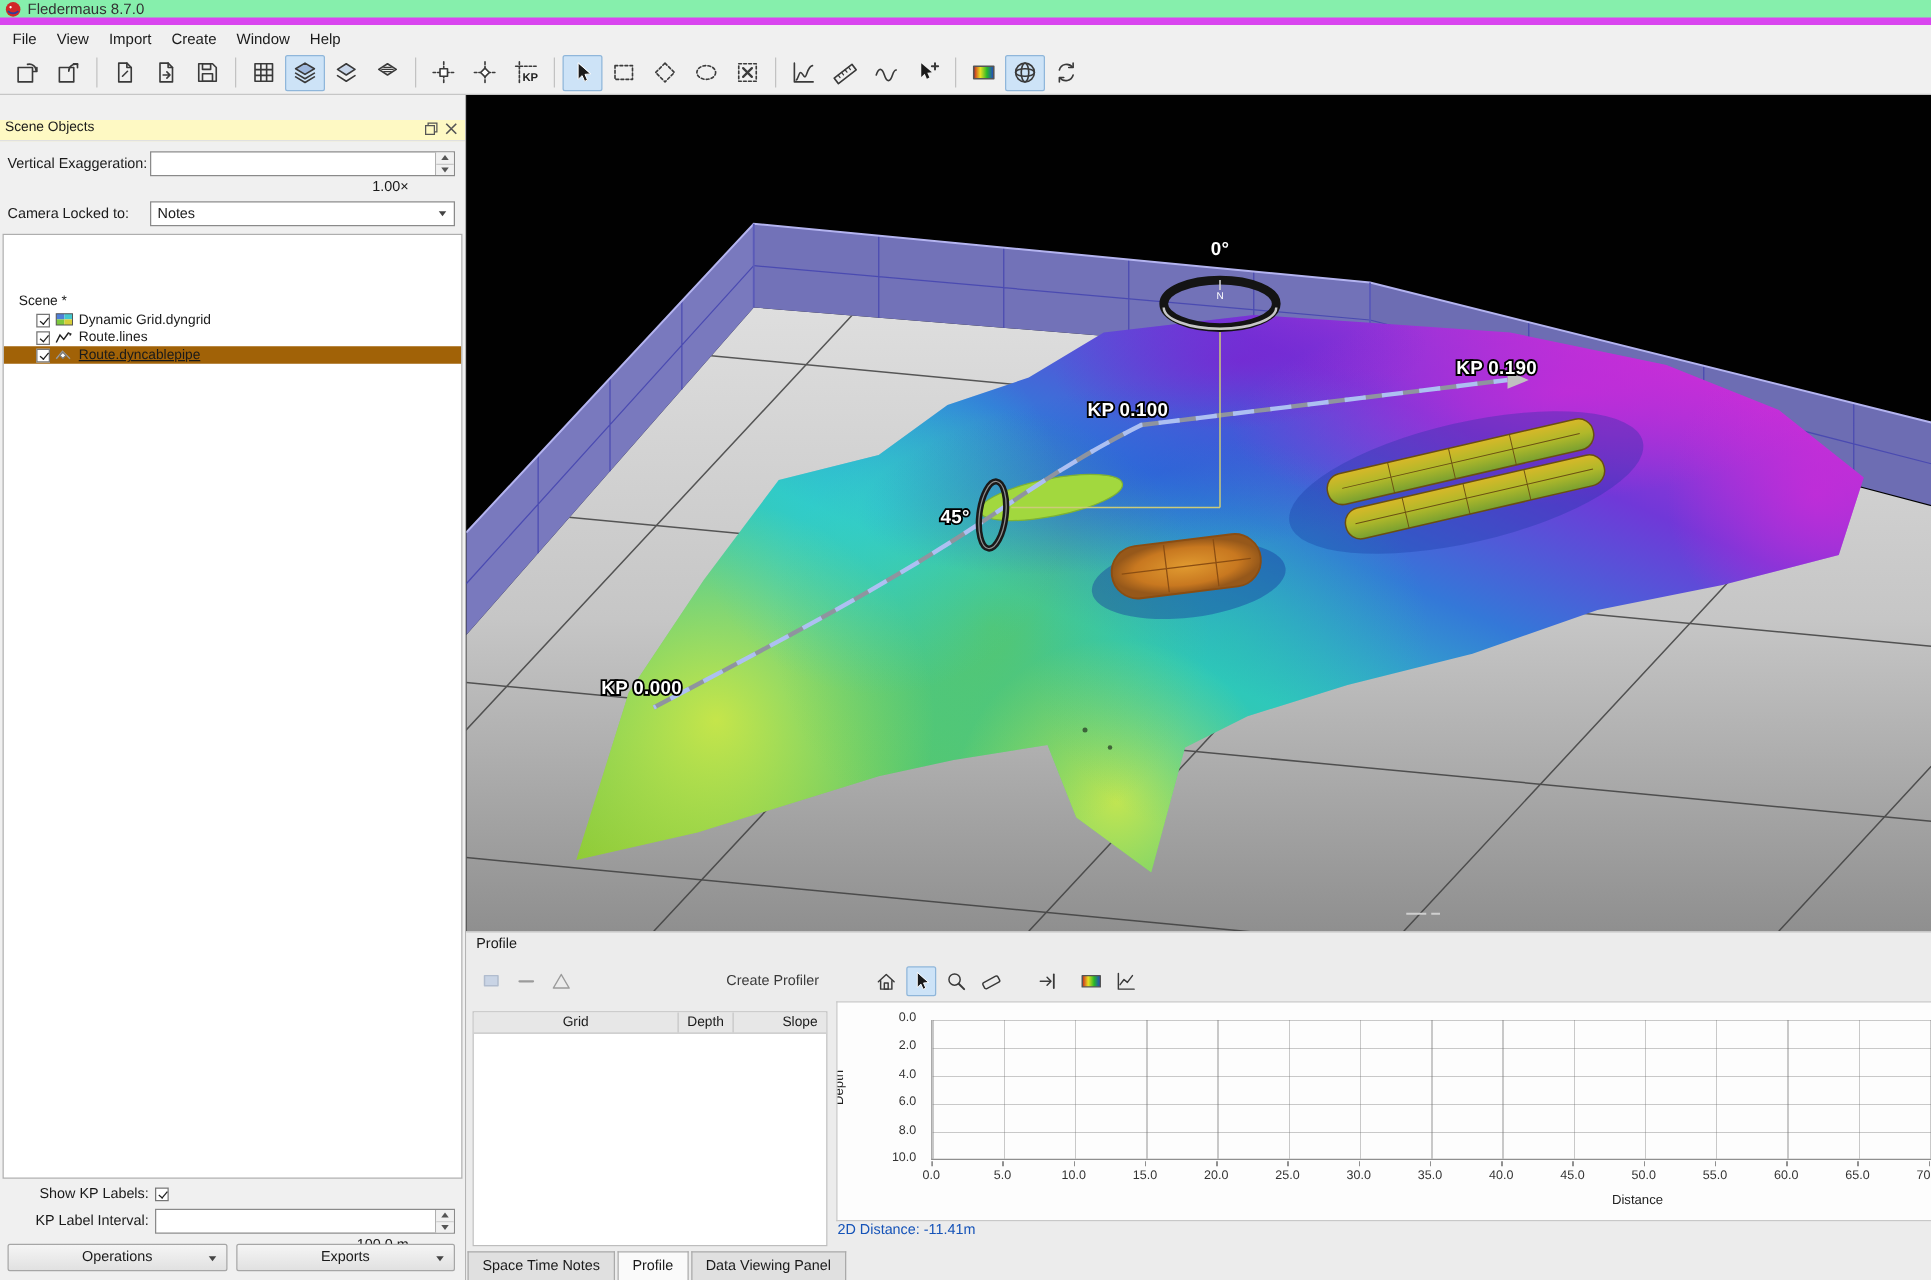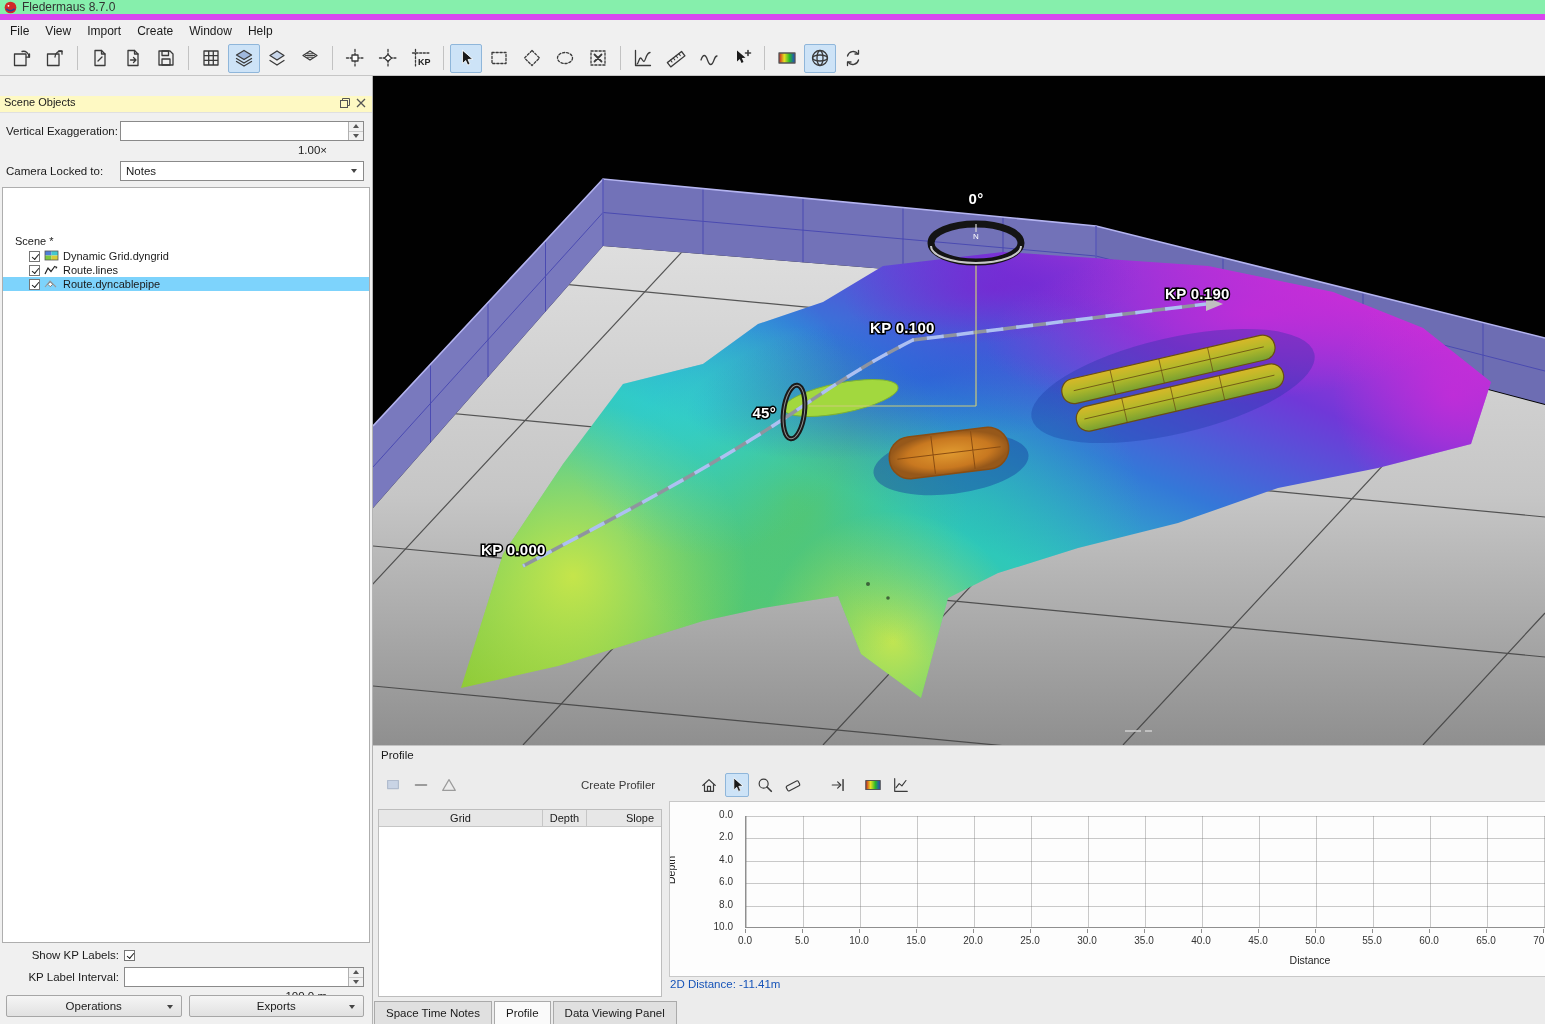--- a/index.html
+++ b/index.html
@@ -53,21 +53,21 @@
   .combo { flex:1; height:20px; border:1px solid #8a8a8a; background:#fff;
     display:flex; align-items:center; padding-left:5px; font-size:11.5px; }
   .combo .caret { margin-left:auto; margin-right:6px; }
   .caret { width:0; height:0; border-left:3.5px solid transparent; border-right:3.5px solid transparent;
     border-top:4px solid #444; }
 
   .tree { flex:1; margin:2px 2px 0 2px; background:#fff; border:1px solid #aeaeae;
     padding-top:2px; font-size:11px; overflow:hidden; }
   .tree-root { padding:1px 0 2px 12px;margin-top:44px; }
   .tree-item { display:flex; align-items:center; height:14px; padding-left:26px; gap:4px; }
-  .tree-item.selected { background:#7dd3fc; }
+  .tree-item.selected { background:#a16207;text-decoration:underline; }
   .cb { width:11px; height:11px; border:1px solid #767676; background:#fff; position:relative; flex:0 0 auto; }
   .cb.checked::after { content:""; position:absolute; left:2px; top:2px; width:6px; height:3px;
     border-left:1.7px solid #1e1e1e; border-bottom:1.7px solid #1e1e1e; transform:rotate(-50deg); }
   .ti-icon { width:15px; height:12px; flex:0 0 auto; }
   .ti-label { white-space:nowrap; }
 
   .bottom-controls { display:flex; flex-direction:column; gap:6px; padding:6px 8px 7px 6px; }
   .ctl-row { display:flex; align-items:center; }
   .ctl-label { width:118px; text-align:right; font-size:11.5px; padding-right:5px; }
   .interval-input { width:112px; }

